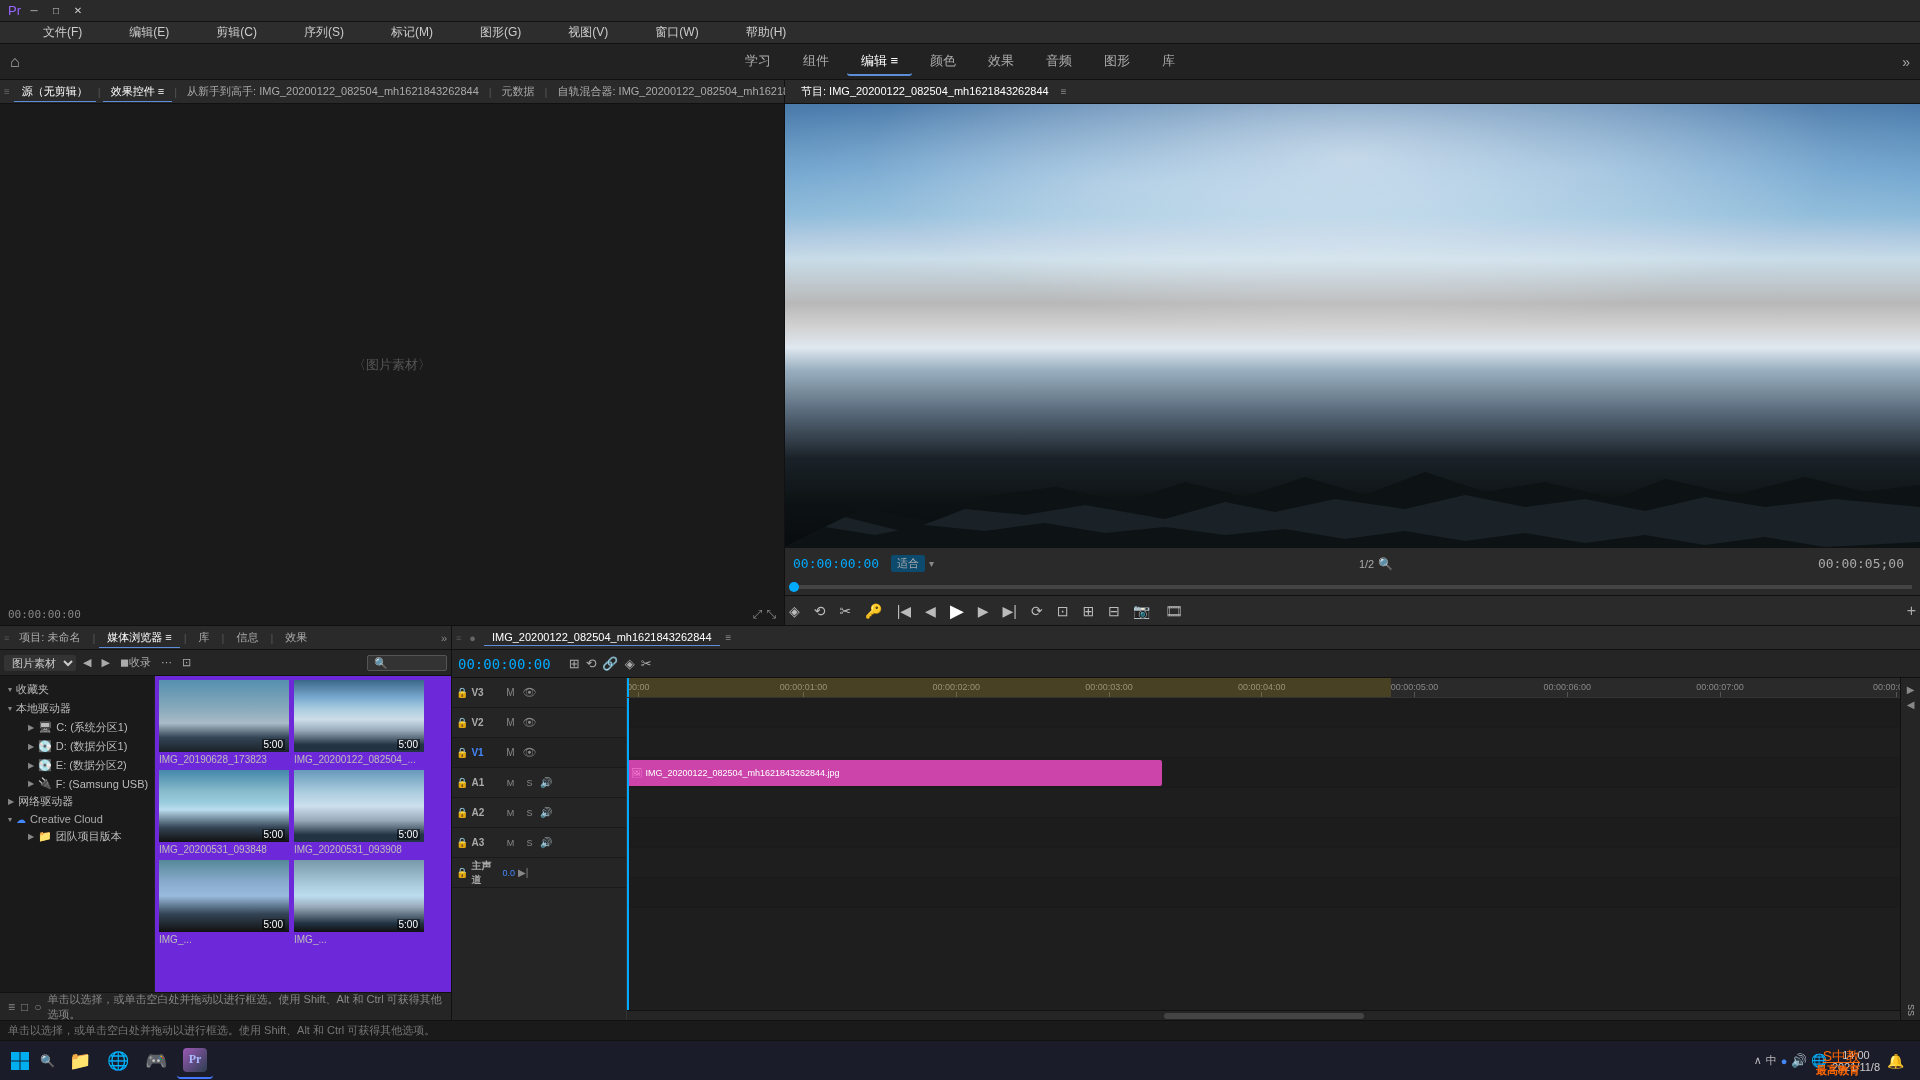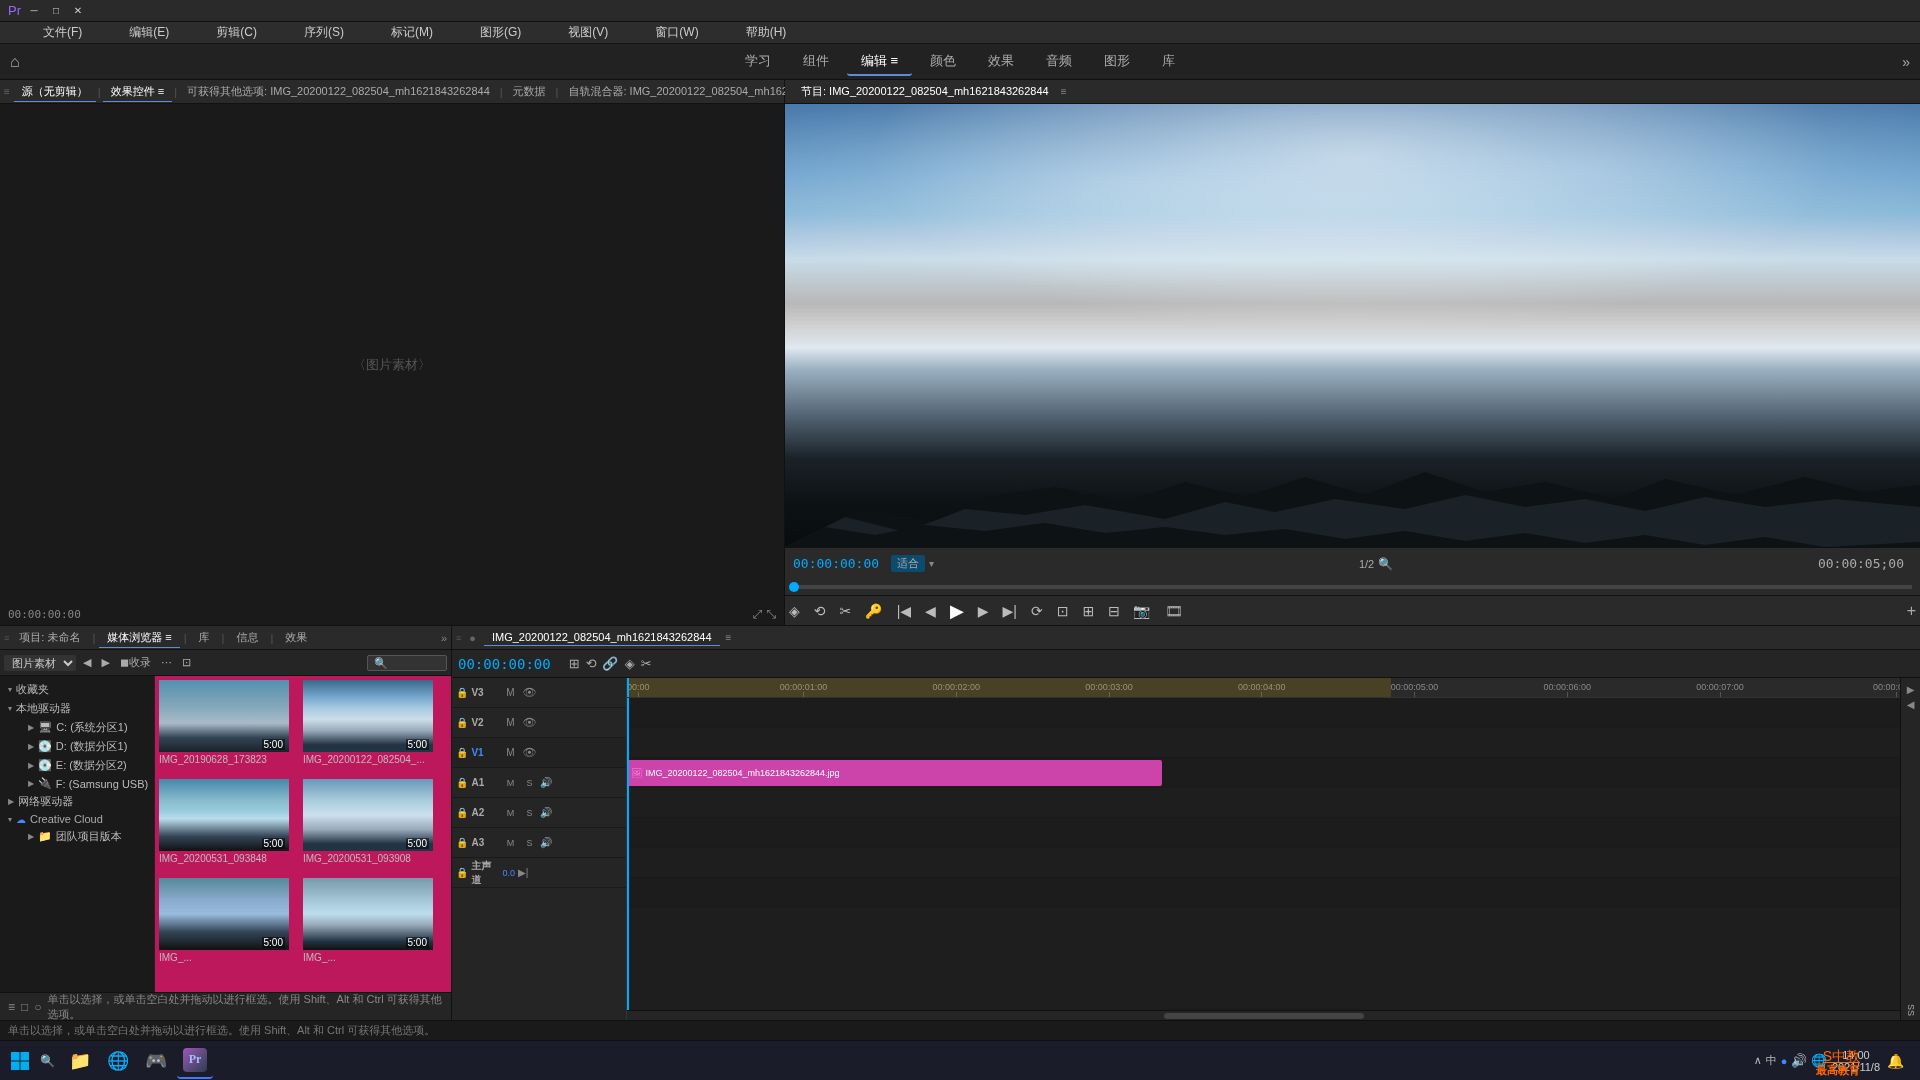--- a/index.html
+++ b/index.html
@@ -358,23 +358,23 @@
     .tree-chevron { font-size: 8px; color: #888; }
     .tree-icon { font-size: 11px; }
     .tree-label { font-size: 11px; }
 
     #thumbnail-grid {
       flex: 1;
       overflow-y: auto;
       padding: 4px;
       display: flex;
       flex-wrap: wrap;
-      gap: 14px;
+      gap: 5px;
       align-content: flex-start;
-      background: #be185d;
+      background: #6d28d9;
     }
     .thumb-item {
       width: 130px;
       cursor: pointer;
     }
     .thumb-img {
       width: 130px;
       height: 72px;
       background: #333;
       position: relative;
@@ -721,21 +721,21 @@
 
 <div id="main-layout" style="height: 545px;">
 
   <div id="source-panel">
     <div class="panel-tabs">
       <span class="panel-drag-handle">≡</span>
       <span class="panel-tab active">源（无剪辑）</span>
       <span class="panel-tab-sep">|</span>
       <span class="panel-tab active">效果控件 ≡</span>
       <span class="panel-tab-sep">|</span>
-      <span class="panel-tab">可获得其他选项: IMG_20200122_082504_mh1621843262844</span>
+      <span class="panel-tab">从新手到高手: IMG_20200122_082504_mh1621843262844</span>
       <span class="panel-tab-sep">|</span>
       <span class="panel-tab">元数据</span>
       <span class="panel-tab-sep">|</span>
       <span class="panel-tab">自轨混合器: IMG_20200122_082504_mh1621843262844</span>
       <span class="panel-tab-right">▶</span>
     </div>
 
     <div id="source-content">
       <span>〈图片素材〉</span>
       <span id="source-timecode">00:00:00:00</span>

